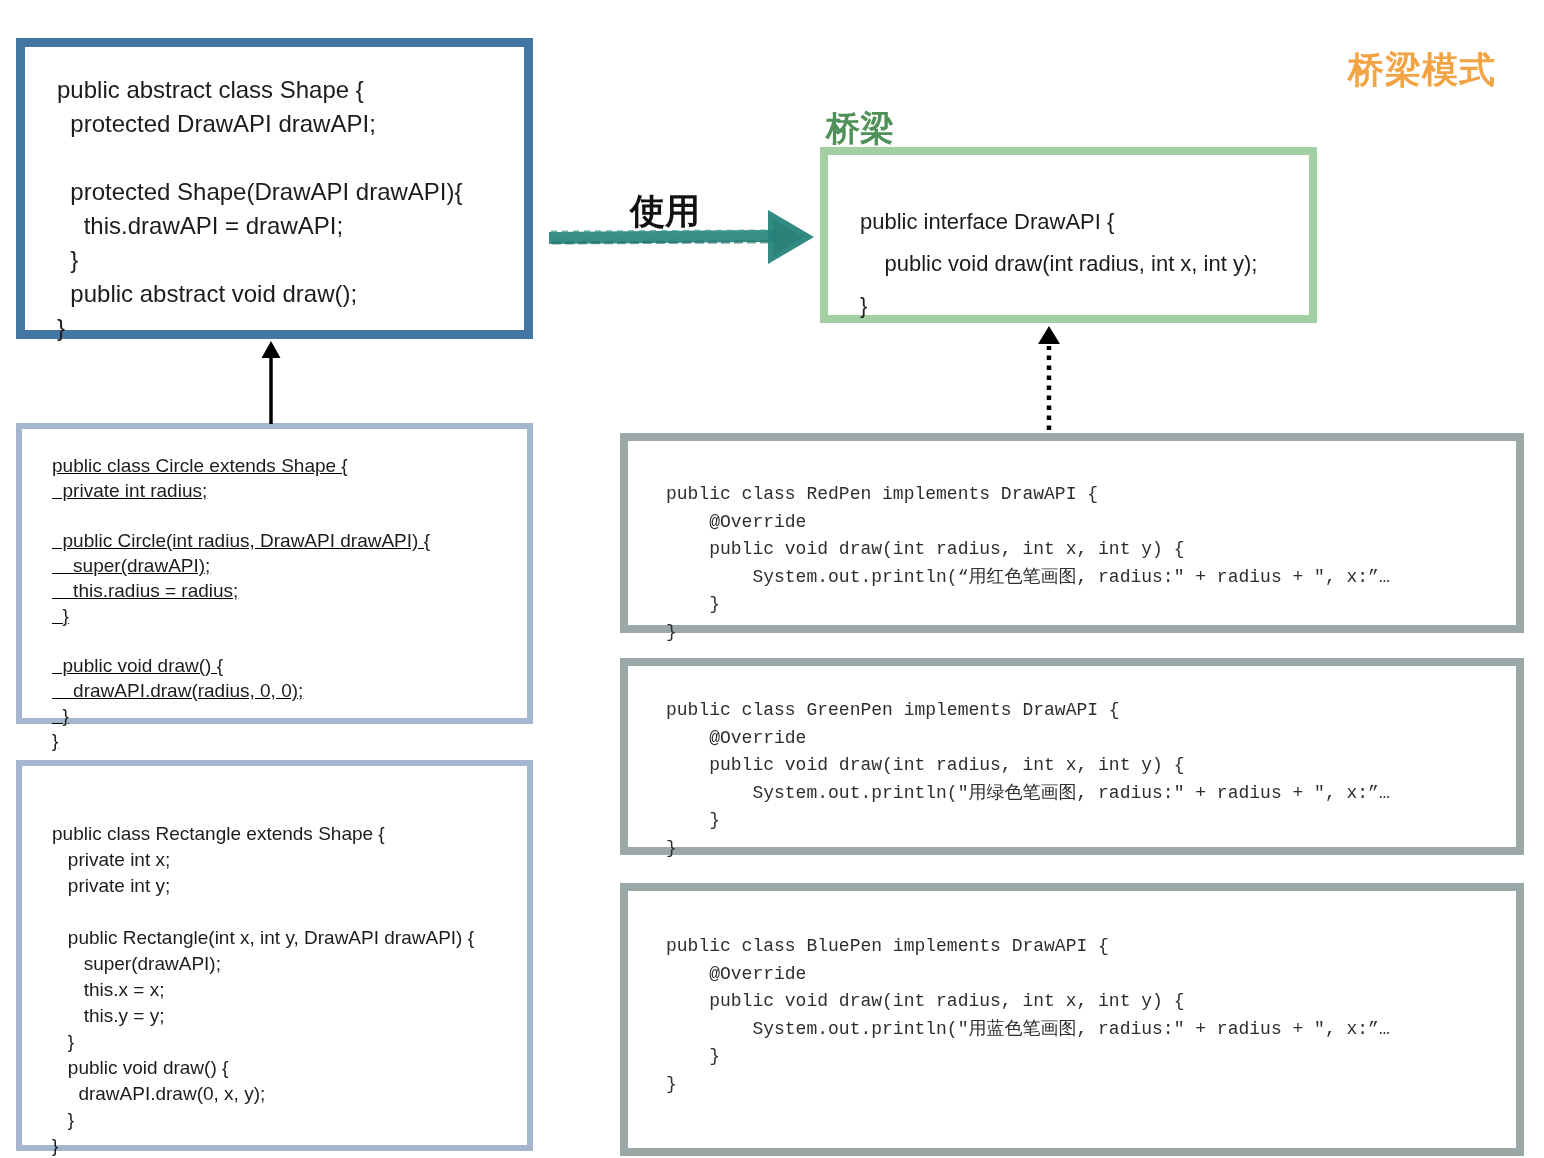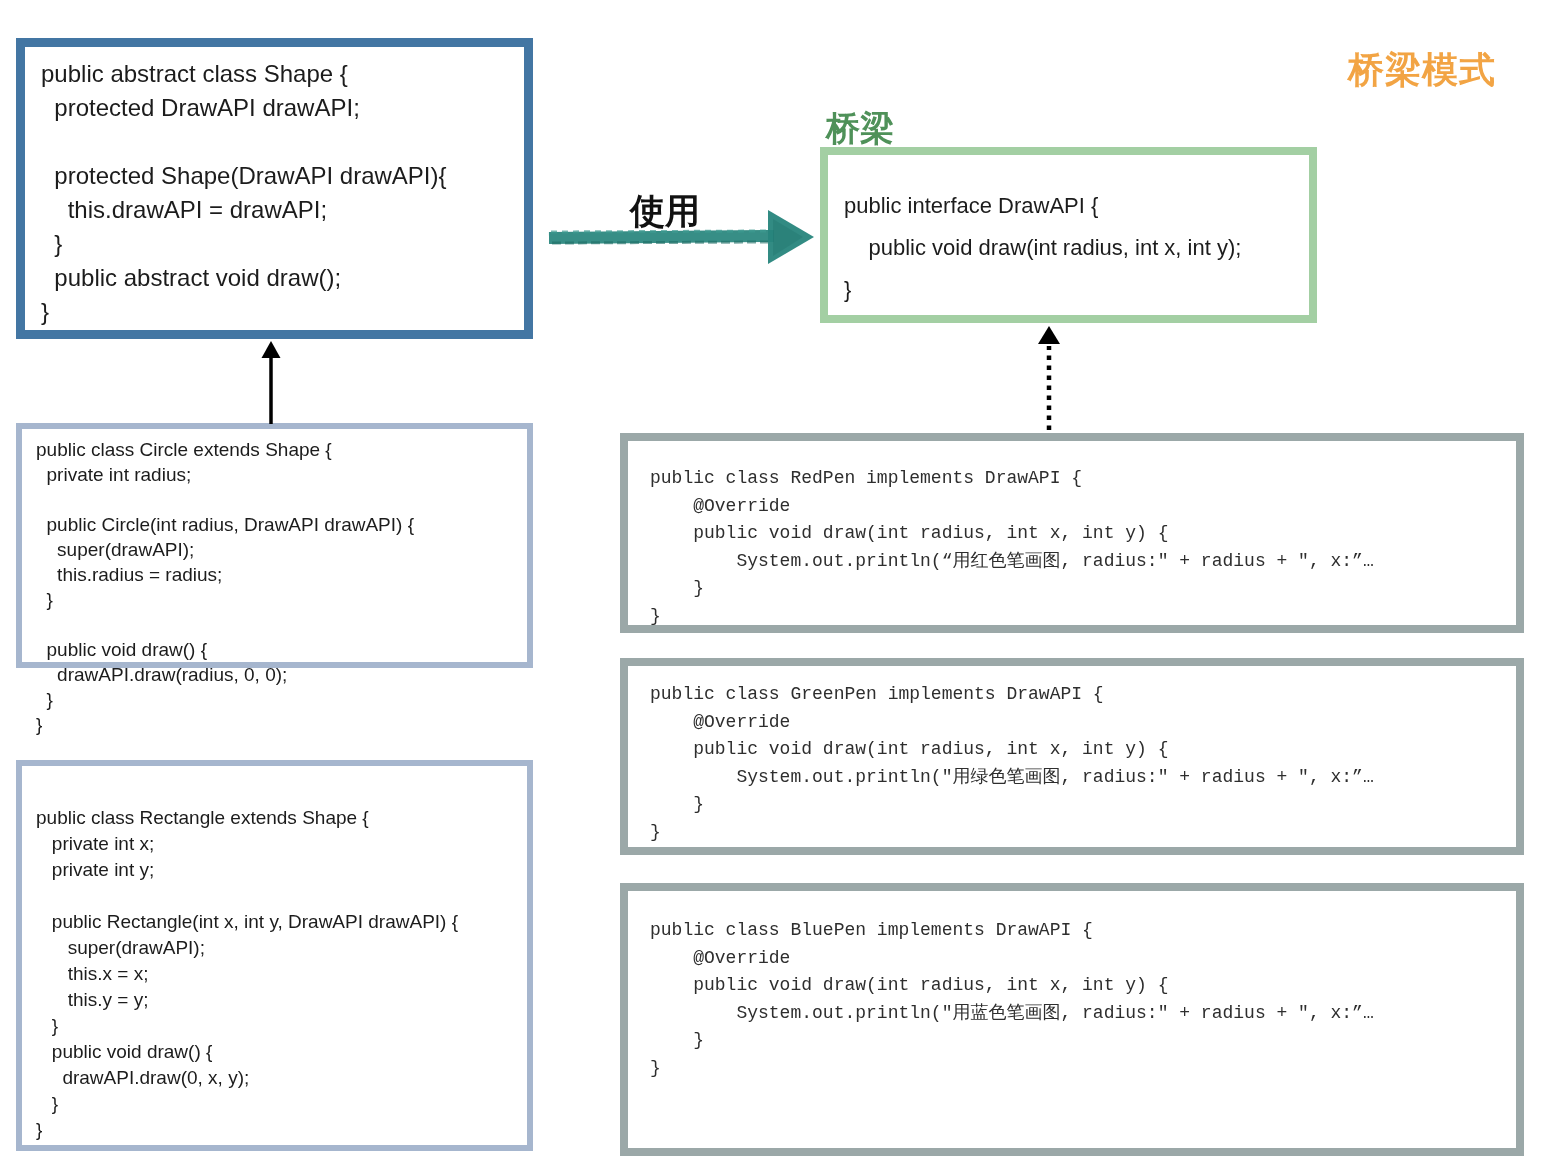--- a/index.html
+++ b/index.html
@@ -9,32 +9,32 @@
     width: 1544px;
     height: 1158px;
     position: relative;
     font-family: "Liberation Sans", sans-serif;
     overflow: hidden;
   }
   .abs { position: absolute; box-sizing: border-box; }
 
   .code-box { background: #ffffff; }
   .code-box pre {
-    margin: 0;
+    margin: 16px;
     white-space: pre;
     color: #1c1c1c;
     font-family: "Liberation Sans", sans-serif;
   }
 
   
   .shape-box { left: 16px; top: 38px; width: 517px; height: 301px; border: 9px solid #4376a3; }
   .shape-box pre { padding: 10px 0 0 16px; font-size: 24px; line-height: 34px; }
 
   
-  .circle-box { left: 16px; top: 423px; width: 517px; height: 245px; border: 6px solid #a6b6ce; }
+  .circle-box { left: 16px; top: 423px; width: 517px; height: 301px; border: 6px solid #a6b6ce; text-decoration: underline; }
   .circle-box pre { padding: 8px 0 0 14px; font-size: 19px; line-height: 25px; }
 
   .rectangle-box { left: 16px; top: 760px; width: 517px; height: 391px; border: 6px solid #a6b6ce; }
   .rectangle-box pre { padding: 39px 0 0 14px; font-size: 19px; line-height: 26px; }
 
   
   .drawapi-box { left: 820px; top: 147px; width: 497px; height: 176px; border: 8px solid #a3cfa3; }
   .drawapi-box pre { padding: 30px 0 0 16px; font-size: 22px; line-height: 42px; }
 
   

